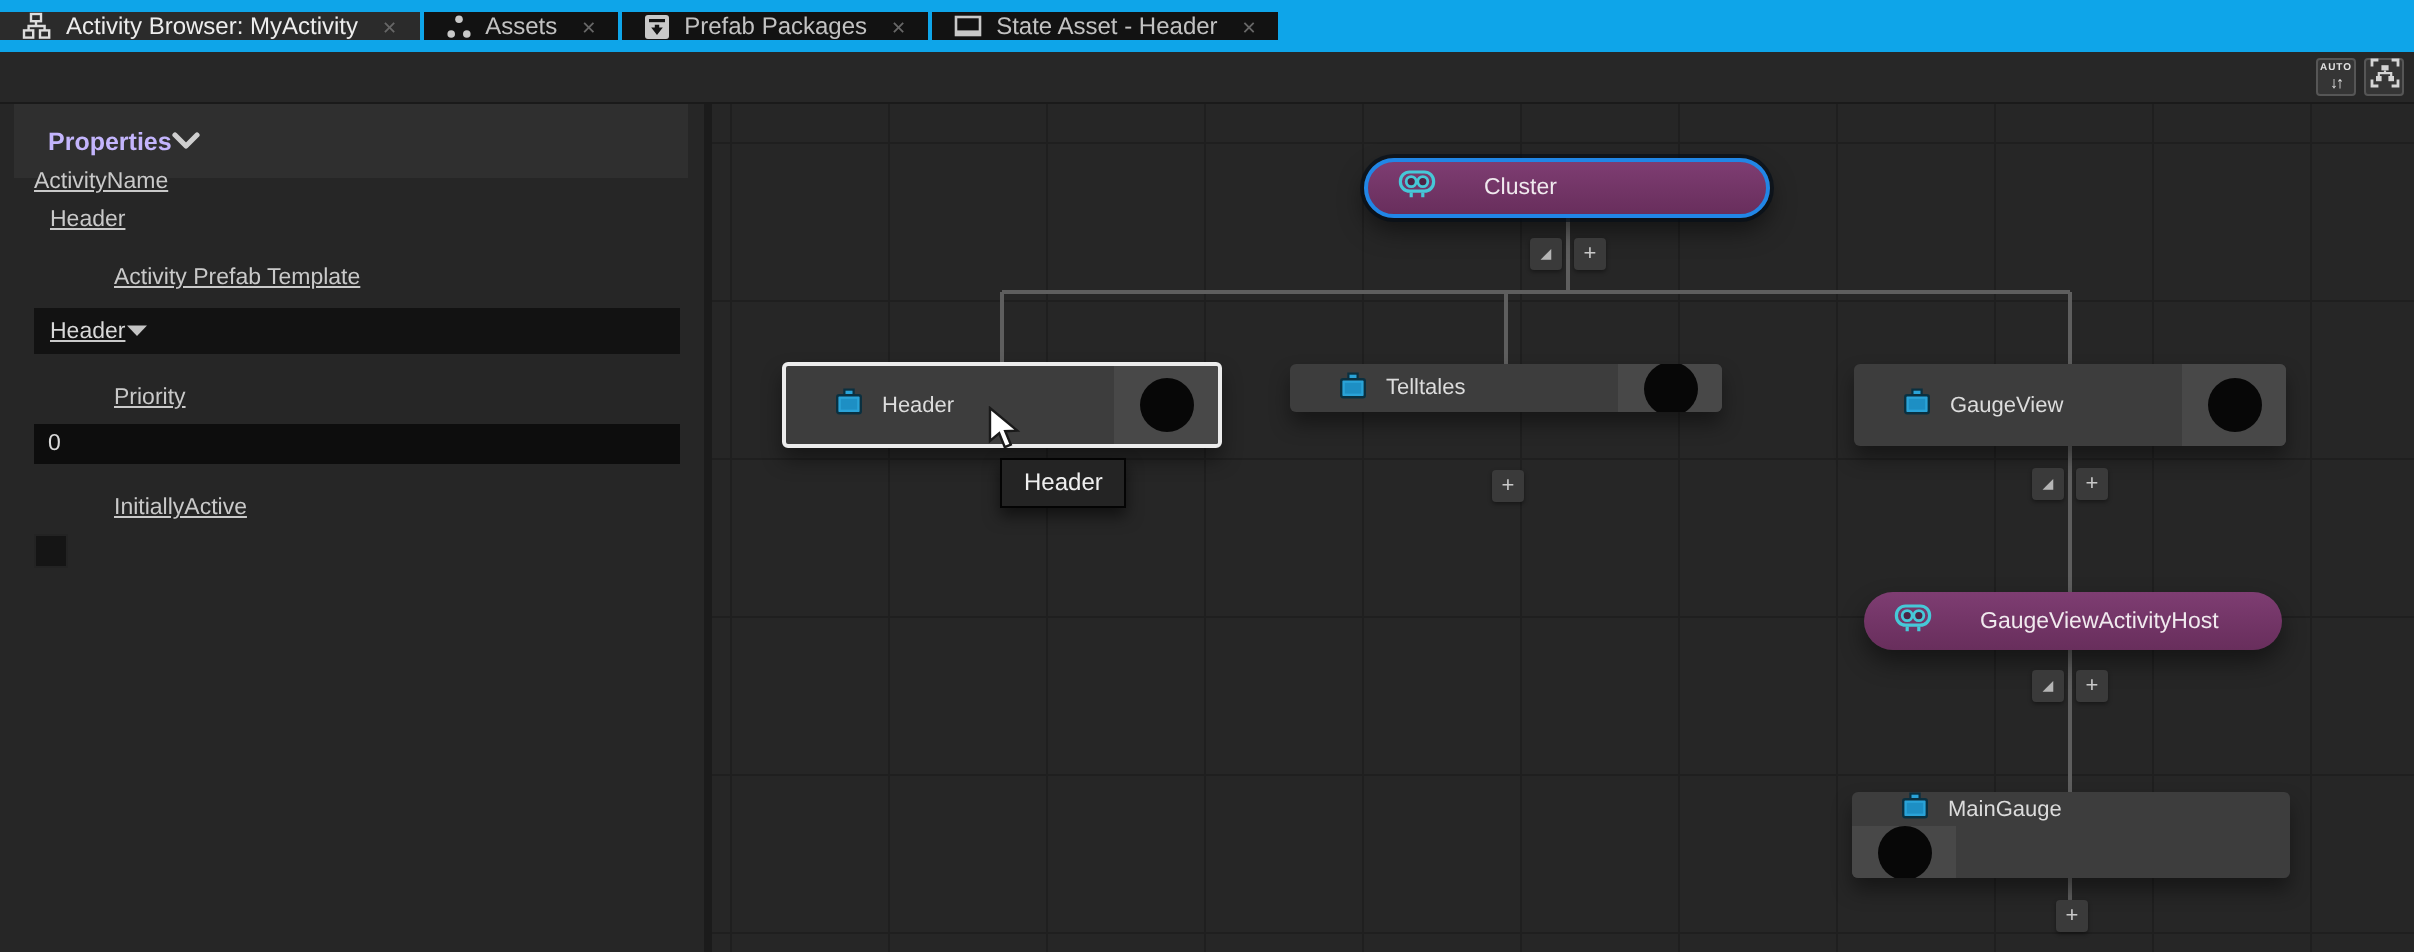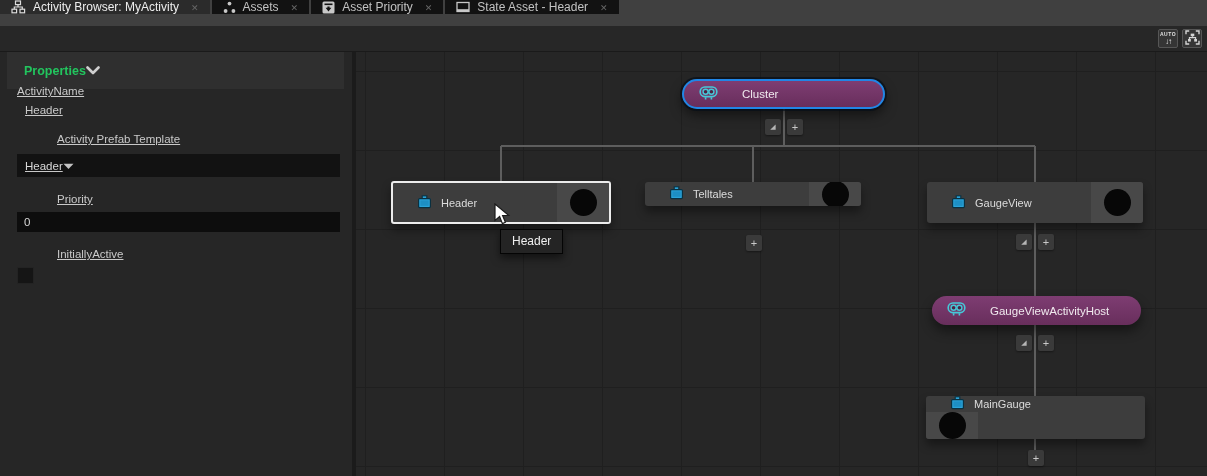--- a/index.html
+++ b/index.html
@@ -8,21 +8,21 @@
     position: relative;
     background: #262626;
     font-family: "Liberation Sans", sans-serif;
     overflow: hidden;
     color: #cccccc;
   }
 
   
   .tabbar {
     position: absolute; top:0; left:0; right:0; height:26px;
-    background:#404040; display:flex; align-items:flex-start;
+    background:#0ea5e9; display:flex; align-items:center;
   }
   .tab {
     display:flex; align-items:center; gap:7px;
     padding:0 11px; font-size:12px; color:#c2c2c2;
     background:#121212; margin-right:2px; cursor:default;
   }
   .tab.active { background:#2b2b2b; color:#ededed; }
   .tab .close { color:#676767; font-size:9px; margin-left:5px; margin-top:1px; }
   .tab svg { display:block; }
 
@@ -41,21 +41,21 @@
   .tbtn .auto-arrows { font-size:8px; letter-spacing:-1px; margin-top:1px; }
 
   
   .left-panel {
     position:absolute; top:52px; left:0; width:352px; bottom:0;
     background:#262626;
   }
   .panel-header {
     position:absolute; left:7px; right:8px; top:0; height:37px;
     background:#2f2f2f; display:flex; align-items:center;
-    padding:0 12px 0 17px; color:#22c55e; font-weight:bold; font-size:12.5px;
+    padding:0 12px 0 17px; color:#c4b5fd; font-weight:bold; font-size:12.5px;
   }
   .panel-header svg { margin-left:auto; }
   .panel-content { position:absolute; left:17px; right:12px; top:32px; font-size:11.5px; color:#c9c9c9;text-decoration:underline; }
   .prop-label { line-height:14px; }
   .prop-value { margin:5px 0 0 8px; line-height:14px; }
   .prop-select {
     margin-top:8px; height:23px; background:#121212; color:#d8d8d8;
     display:flex; align-items:center; padding:0 8px; position:relative;
   }
   .prop-select svg { margin-left:auto; }
@@ -156,21 +156,21 @@
     <span class="close">✕</span>
   </div>
   <div class="tab">
     <span>
       <svg width="13" height="13" viewBox="0 0 13 13">
         <rect x="0.5" y="0.5" width="12" height="12" rx="1.5" fill="#c8c8c8"></rect>
         <rect x="2.5" y="2.5" width="8" height="1.6" fill="#121212"></rect>
         <path d="M6.5,10.5 L3.6,6.8 H5.4 V5.4 H7.6 V6.8 H9.4 Z" fill="#121212"></path>
       </svg>
     </span>
-    <span>Asset Priority</span>
+    <span>Prefab Packages</span>
     <span class="close">✕</span>
   </div>
   <div class="tab">
     <span>
       <svg width="14" height="13" viewBox="0 0 14 13">
         <rect x="1" y="1.5" width="12" height="9" fill="none" stroke="#c8c8c8" stroke-width="1.3"></rect>
         <rect x="1" y="8.2" width="12" height="2.3" fill="#c8c8c8"></rect>
       </svg>
     </span>
     <span>State Asset - Header</span>

